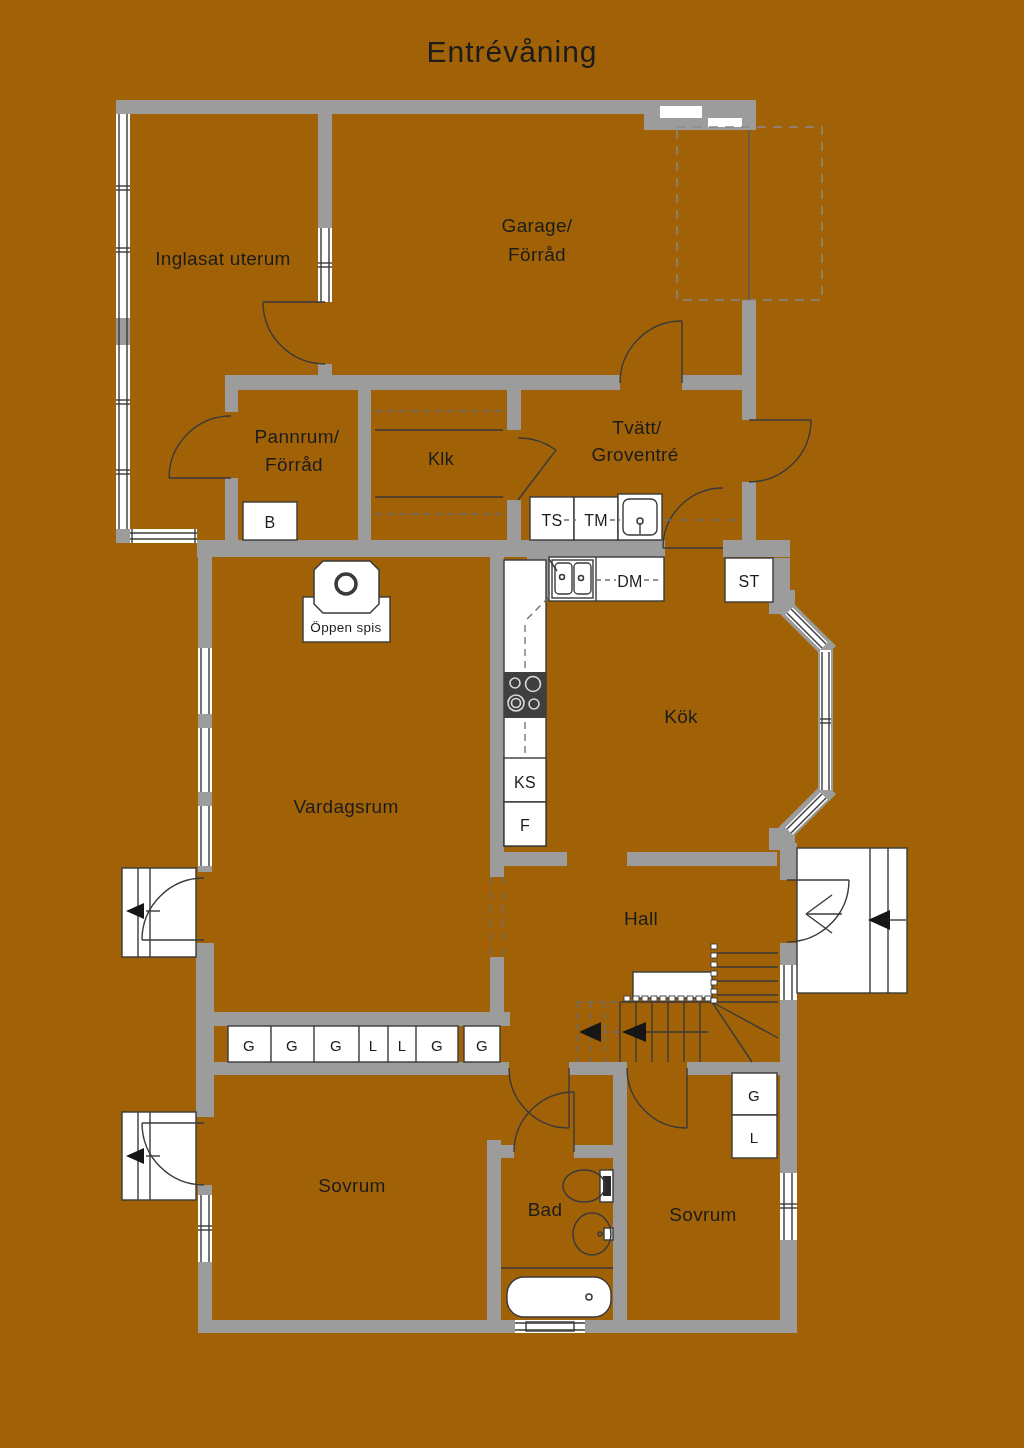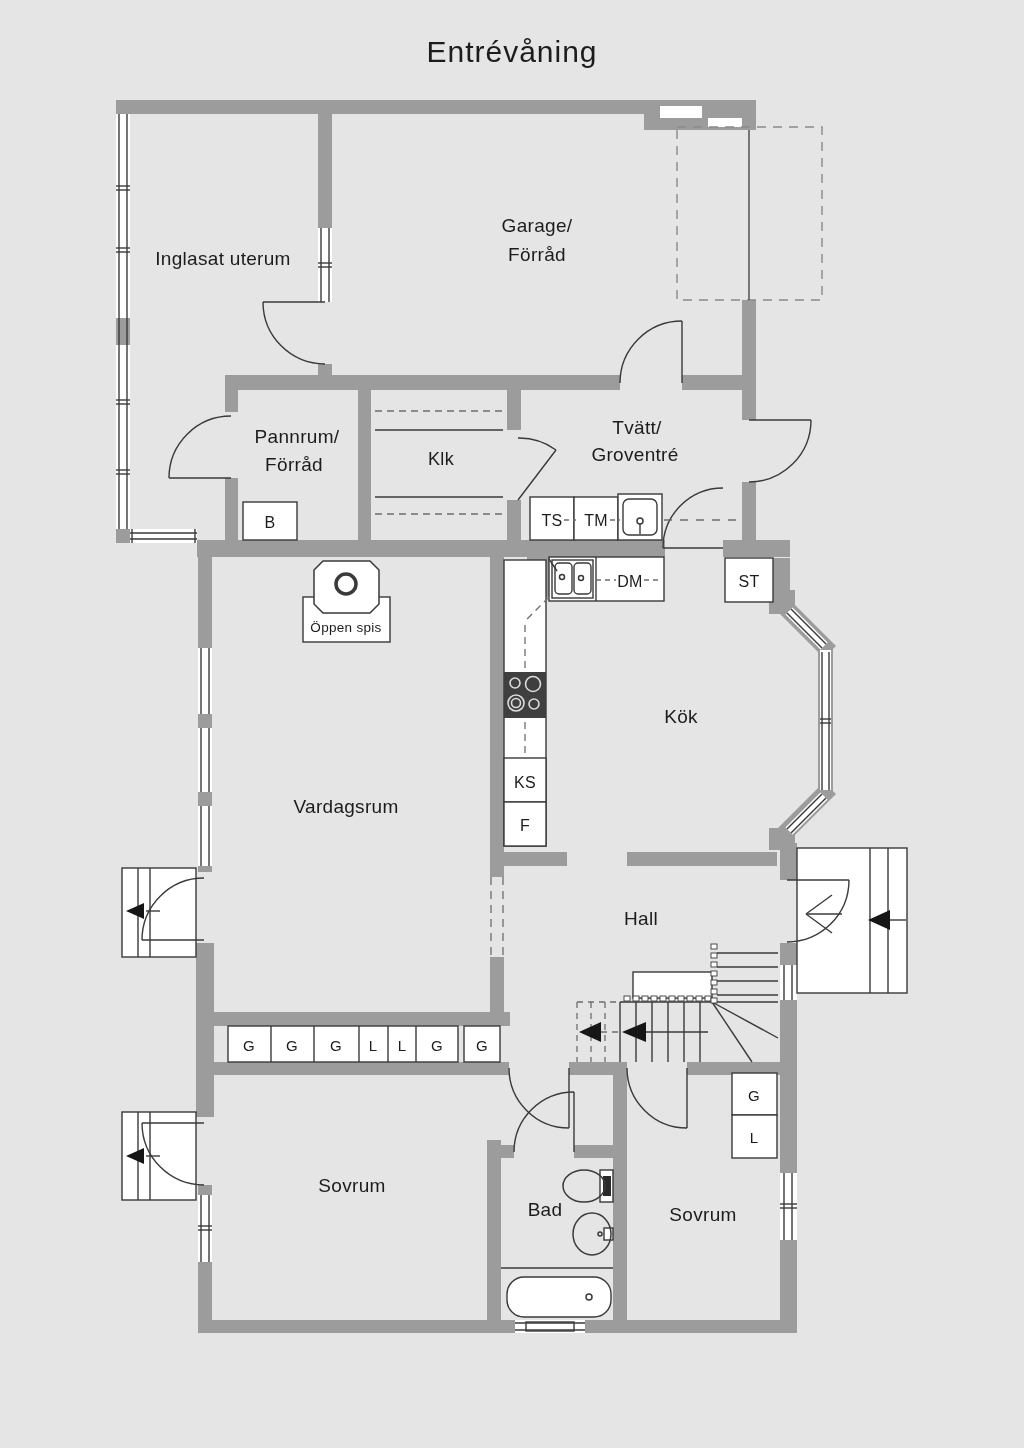--- a/index.html
+++ b/index.html
@@ -1,16 +1,16 @@
 <!DOCTYPE html>
 <html><head>
 <meta charset="utf-8">
 <style>
   html,body{margin:0;padding:0;background:#fff;}
-  #stage{position:relative;width:1024px;height:1448px;background:#e5e5e5;overflow:hidden;}
+  #stage{position:relative;width:1024px;height:1448px;background:#a16207;overflow:hidden;}
   svg{position:absolute;left:0;top:0;}
   text{font-family:"Liberation Sans",sans-serif;fill:#1c1c1c;}
 </style>
 </head>
 <body>
 
 <div id="stage">
   <svg id="plan" xmlns="http://www.w3.org/2000/svg" width="1024" height="1448" viewBox="0 0 1024 1448">
       <rect x="116" y="100" width="528" height="14" fill="#9c9c9c" stroke="none"></rect>
       <rect x="644" y="100" width="112" height="30" fill="#9c9c9c" stroke="none"></rect>

